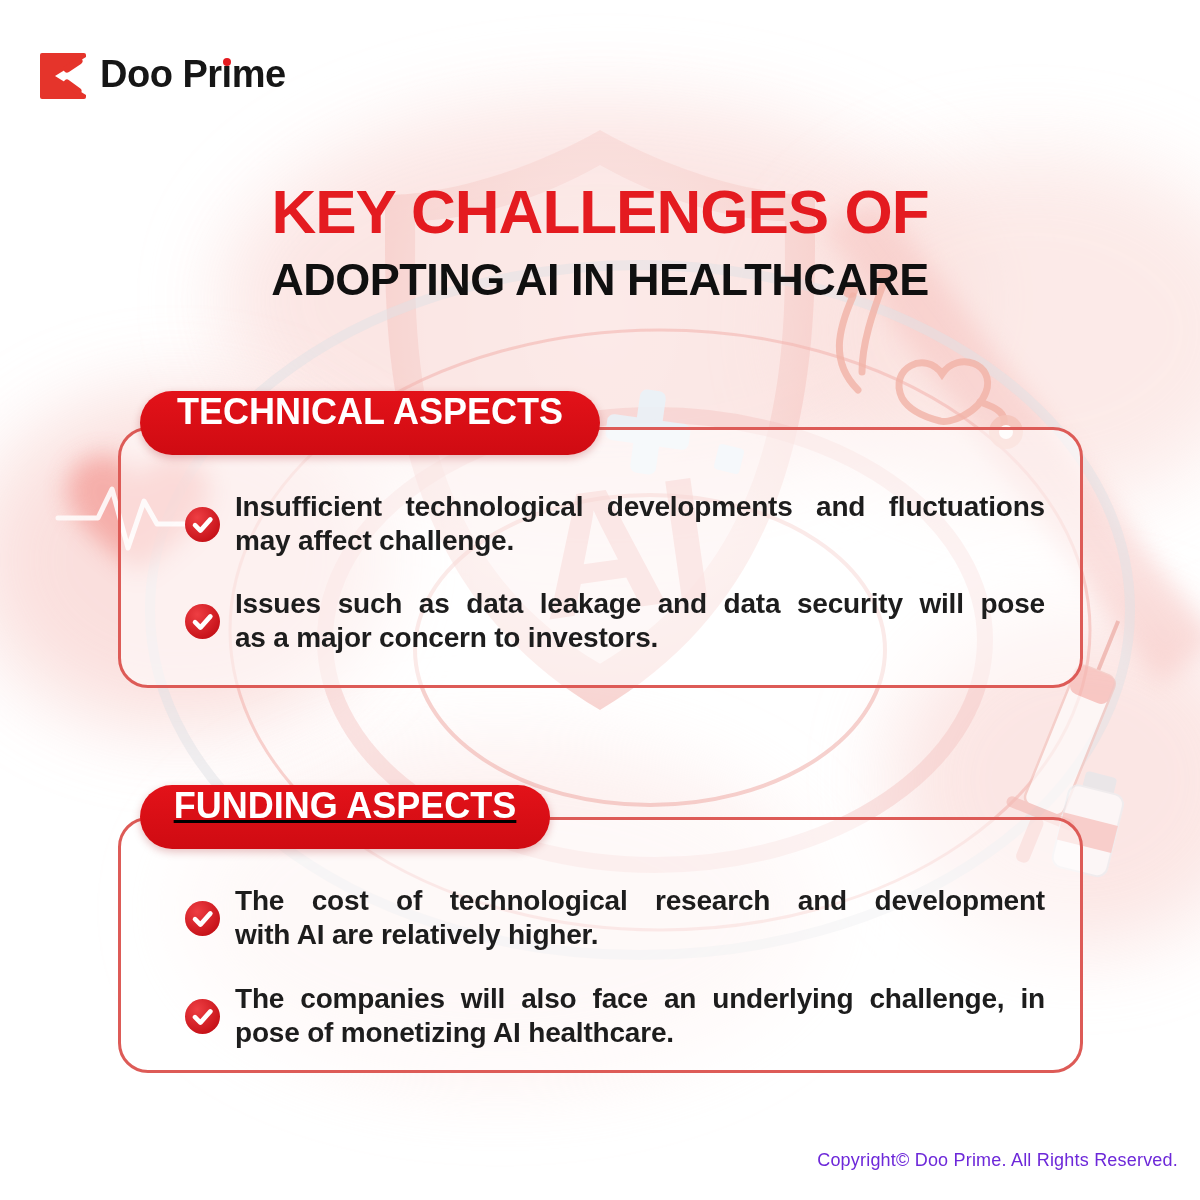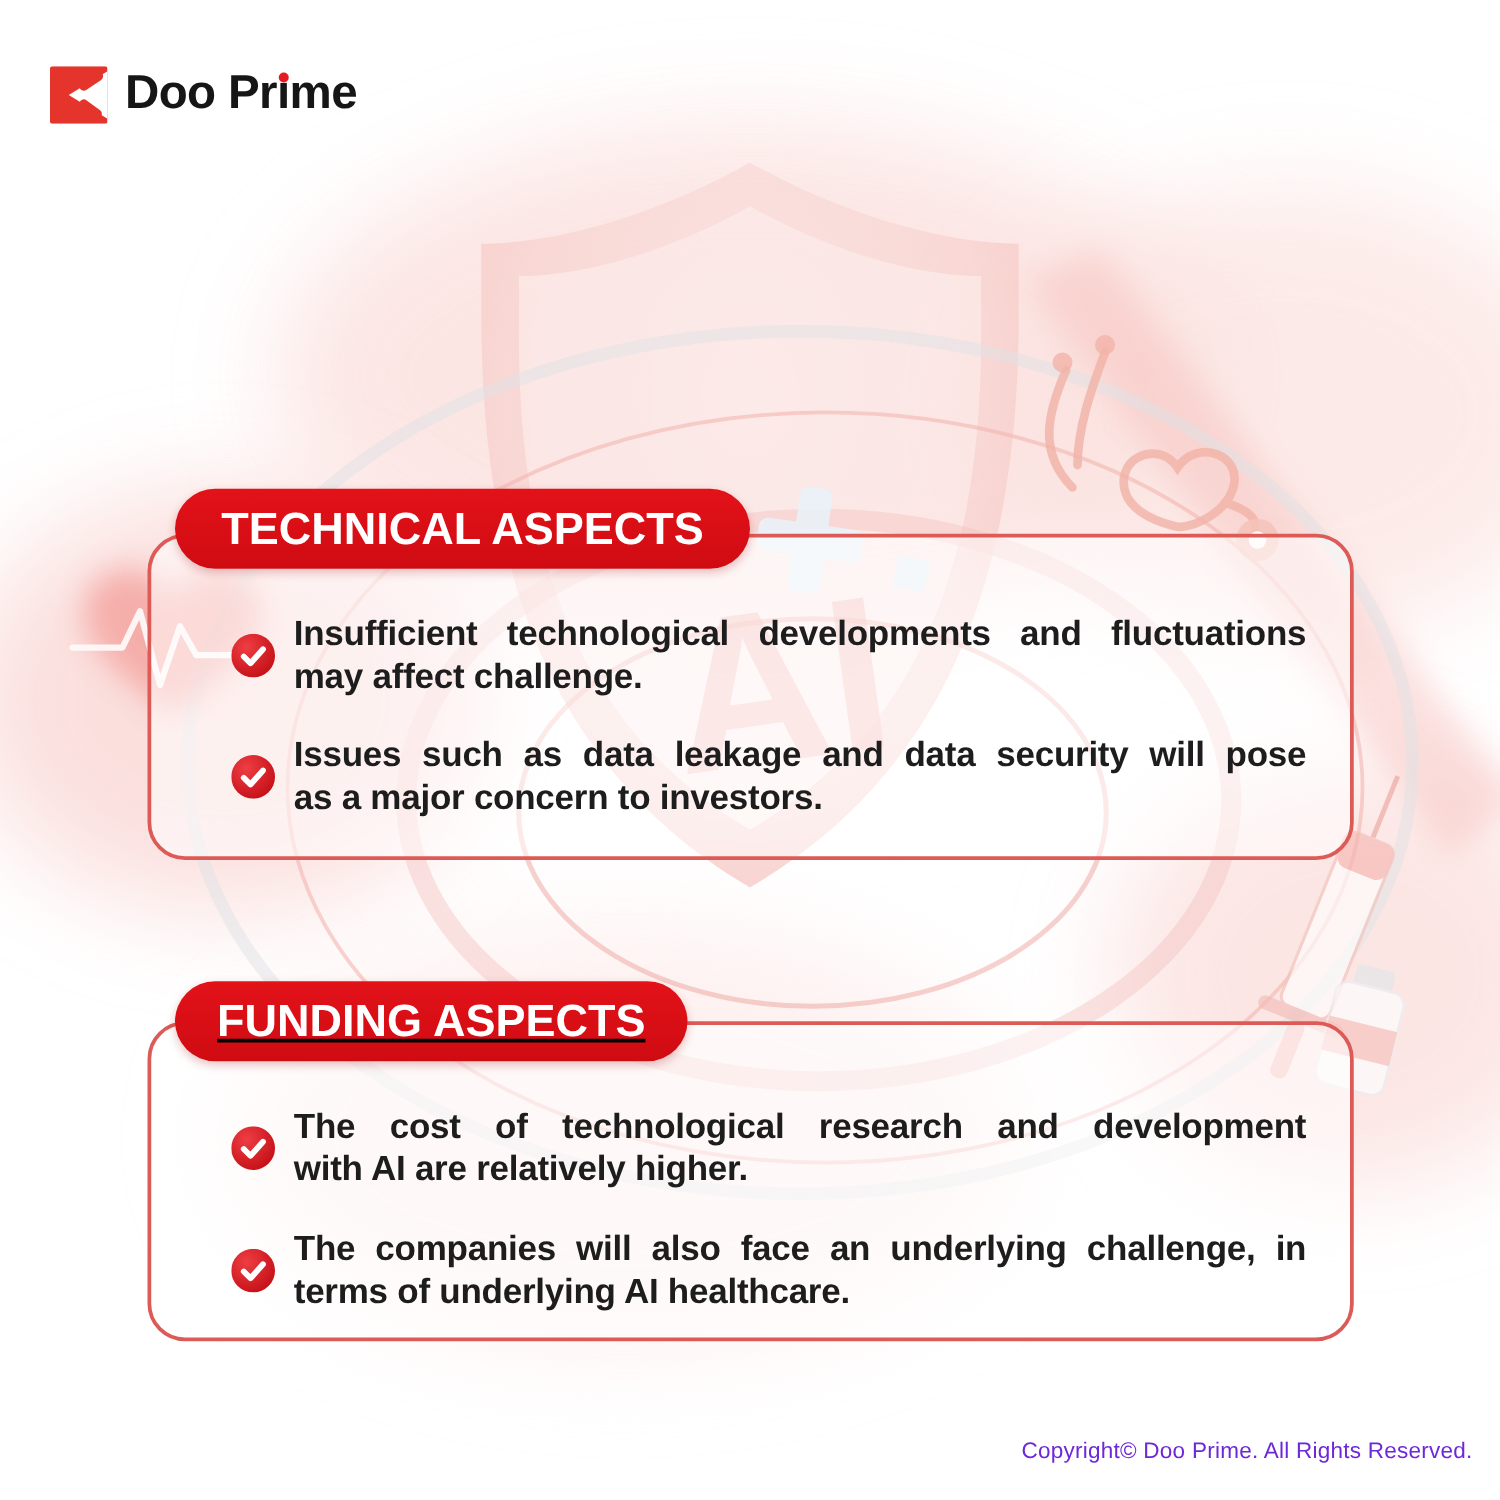--- a/index.html
+++ b/index.html
@@ -21,21 +21,21 @@
   .title-red   { font-size:62px; font-weight:bold; color:#e41b20; letter-spacing:-1px; line-height:1.1; }
   .title-black { font-size:45px; font-weight:bold; color:#101010; letter-spacing:-0.5px; line-height:1.15; margin-top:8px; }
 
   
   .box { position:absolute; left:118px; width:965px; border:3px solid #dd5b57; border-radius:30px;
          background:rgba(255,255,255,0.55); z-index:1; }
   .box1 { top:427px; height:261px; }
   .box2 { top:817px; height:256px; }
 
   .pill { position:absolute; height:64px; border-radius:34px; background:linear-gradient(180deg,#e31219 0%,#cf0b12 100%);
-          display:flex; align-items:center; justify-content:center; z-index:2;
+          display:flex; justify-content:center; z-index:2;
           box-shadow:0 3px 8px rgba(160,10,15,0.25); }
   .pill span { color:#ffffff; font-size:36px; font-weight:bold; letter-spacing:0px; white-space:nowrap; }
   .pill1 { left:140px; top:391px; width:460px; }
   .pill2 { left:140px; top:785px; width:410px;text-decoration:underline; }
 
   
   .bullet { position:absolute; left:185px; display:flex; align-items:center; gap:15px; z-index:2; }
   .check { width:35px; height:35px; flex:0 0 35px; margin-top:1px; display:block; }
   .btext { width:810px; font-size:28px; font-weight:bold; color:#1d1d1d; line-height:34px; letter-spacing:-0.2px; }
   .l1 { text-align:justify; text-align-last:justify; }
@@ -128,20 +128,24 @@
   <header class="logo">
     <svg class="logo-mark" viewBox="0 0 46 46">
       <rect x="0" y="0" width="46" height="46" rx="2" fill="#e5342b"></rect>
       <polygon points="46,4 15,23 46,42" fill="#ffffff"></polygon>
       <line x1="27" y1="16" x2="39" y2="8" stroke="#e5342b" stroke-width="7" stroke-linecap="round"></line>
       <line x1="27" y1="30" x2="38" y2="38" stroke="#e5342b" stroke-width="7" stroke-linecap="round"></line>
     </svg>
     <div class="logo-text"><span>Doo Pr</span><span class="iwrap"><span>ı</span><span class="idot"></span></span><span>me</span></div>
   </header>
 
+  <div class="title-wrap">
+    <div class="title-red">KEY CHALLENGES OF</div>
+    <div class="title-black">ADOPTING AI IN HEALTHCARE</div>
+  </div>
 
   <section class="box box1"></section>
   <section class="box box2"></section>
 
   <div class="pill pill1">
     <span>TECHNICAL ASPECTS</span>
   </div>
   <div class="pill pill2">
     <span>FUNDING ASPECTS</span>
   </div>
@@ -177,19 +181,19 @@
       <div class="l2">as a major concern to investors.</div>
     </div>
   </div>
   <div class="bullet b4">
     <svg class="check" viewBox="0 0 35 35">
       <circle cx="17.5" cy="17.5" r="17.5" fill="url(#cg)"></circle>
       <path d="M10 18.2 L15.4 23.6 L25.4 12.4" fill="none" stroke="#ffffff" stroke-width="4.6" stroke-linecap="round" stroke-linejoin="round"></path>
     </svg>
     <div class="btext">
       <div class="l1">The companies will also face an underlying challenge, in</div>
-      <div class="l2">terms of underlying AI healthcare.</div>
+      <div class="l2">pose of monetizing AI healthcare.</div>
     </div>
   </div>
 
   <footer class="footer">Copyright© Doo Prime. All Rights Reserved.</footer>
 
 </div>
 
 </body></html>

